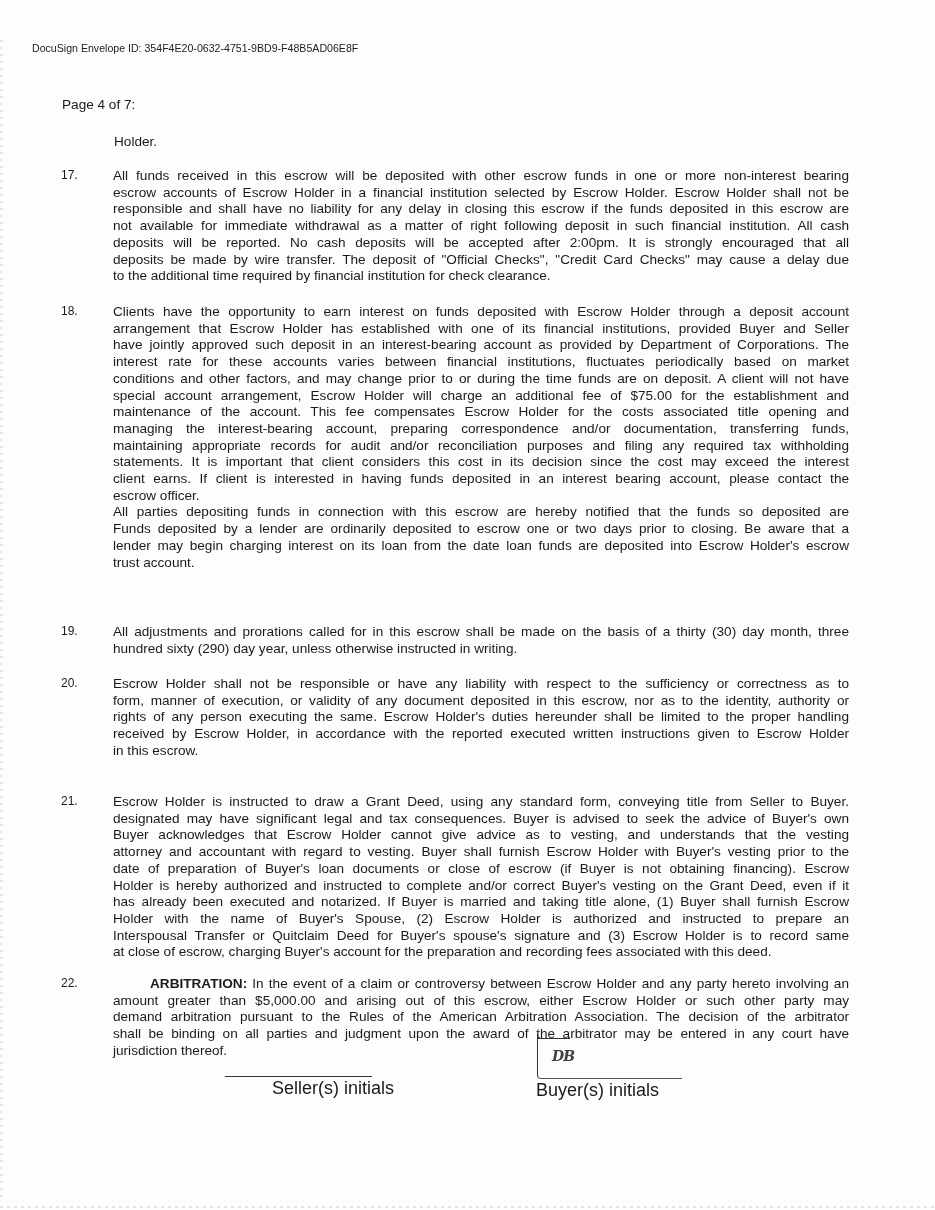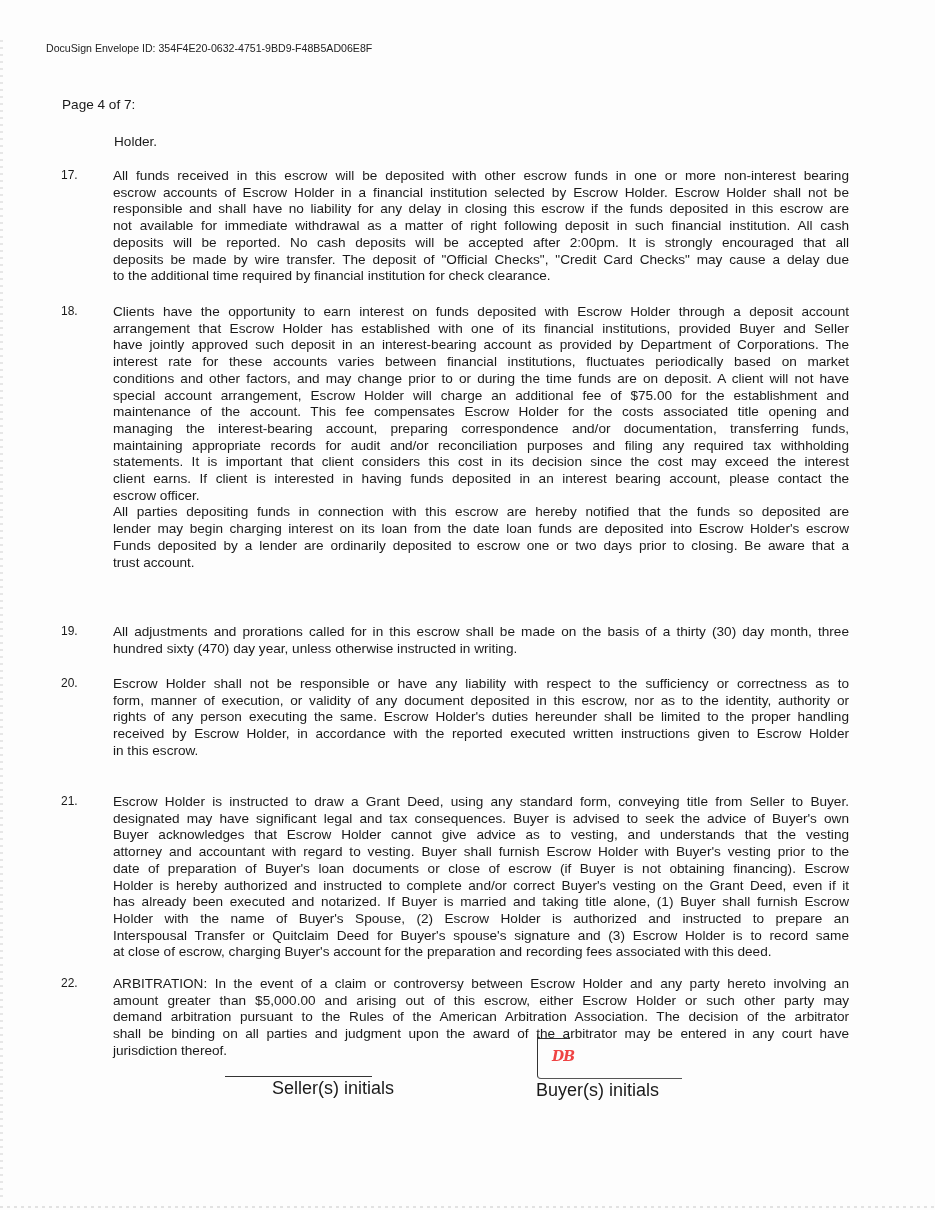--- a/index.html
+++ b/index.html
@@ -3,36 +3,36 @@
 <meta charset="utf-8">
 <style>
   html, body { margin: 0; padding: 0; background: #ffffff; }
   body { width: 935px; height: 1210px; position: relative; overflow: hidden;
          font-family: "Liberation Sans", sans-serif; color: #1a1a1a; }
   .page { position: absolute; left: 0; top: 0; width: 935px; height: 1210px; background: #fdfdfd; }
   .left-edge { position: absolute; left: 0; top: 40px; width: 3px; height: 1160px;
                background: repeating-linear-gradient(to bottom, #d8d8d8 0 2px, transparent 2px 7px); opacity: .6; }
   .bottom-edge { position: absolute; left: 0; bottom: 2px; width: 935px; height: 2px;
                background: repeating-linear-gradient(to right, #d0d0d0 0 3px, transparent 3px 7px); opacity: .6; }
-  .envelope { position: absolute; left: 46px; top: 42px; font-size: 10.6px; color: #222; letter-spacing: 0; }
+  .envelope { position: absolute; left: 32px; top: 42px; font-size: 10.6px; color: #222; letter-spacing: 0; }
   .pagenum { position: absolute; left: 62px; top: 97px; font-size: 13.6px; }
   .holder { position: absolute; left: 114px; top: 134px; font-size: 13.6px; }
   .item { position: absolute; left: 0; width: 935px; }
   .num { position: absolute; left: 61px; top: 0; font-size: 12px; }
   .text { position: absolute; left: 113px; width: 736px; font-size: 13.6px; line-height: 16.7px;
           text-align: justify; }
   .text .ln { display: block; text-align: justify; text-align-last: justify; white-space: nowrap; }
   .text .ln.last { text-align-last: left; }
-  .bold { font-weight: normal; }
+  .bold { font-weight: bold; margin-left: 37px; }
   .sig-line { position: absolute; height: 1px; background: #333; }
   .sig-label { position: absolute; font-size: 18px; }
   .initials-box { position: absolute; left: 537px; top: 1034px; width: 144px; height: 44px;
                   border-left: 1.3px solid #333; border-bottom: 1.3px solid #555; border-bottom-left-radius: 4px; }
   .initials { position: absolute; left: 552px; top: 1048px; font-family: "DejaVu Serif", serif;
-              font-style: italic; font-size: 14px; font-weight: bold; color: #ef4444; letter-spacing: -1px; }
+              font-style: italic; font-size: 14px; font-weight: bold; color: #404040; letter-spacing: -1px; }
   .strike { position: absolute; left: 537px; top: 1038px; width: 33px; height: 1px; background: #333; }
 </style>
 </head>
 <body>
 
 <div class="page">
   <div class="left-edge"></div>
   <div class="bottom-edge"></div>
 
   <div class="envelope">DocuSign Envelope ID: 354F4E20-0632-4751-9BD9-F48B5AD06E8F</div>
@@ -61,31 +61,31 @@
         <span class="ln">interest rate for these accounts varies between financial institutions, fluctuates periodically based on market</span>
         <span class="ln">conditions and other factors, and may change prior to or during the time funds are on deposit. A client will not have</span>
         <span class="ln">special account arrangement, Escrow Holder will charge an additional fee of $75.00 for the establishment and</span>
         <span class="ln">maintenance of the account. This fee compensates Escrow Holder for the costs associated title opening and</span>
         <span class="ln">managing the interest-bearing account, preparing correspondence and/or documentation, transferring funds,</span>
         <span class="ln">maintaining appropriate records for audit and/or reconciliation purposes and filing any required tax withholding</span>
         <span class="ln">statements. It is important that client considers this cost in its decision since the cost may exceed the interest</span>
         <span class="ln">client earns. If client is interested in having funds deposited in an interest bearing account, please contact the</span>
         <span class="ln last">escrow officer.</span>
         <span class="ln">All parties depositing funds in connection with this escrow are hereby notified that the funds so deposited are</span>
+        <span class="ln">Funds deposited by a lender are ordinarily deposited to escrow one or two days prior to closing. Be aware that a</span>
         <span class="ln">lender may begin charging interest on its loan from the date loan funds are deposited into Escrow Holder's escrow</span>
-        <span class="ln">Funds deposited by a lender are ordinarily deposited to escrow one or two days prior to closing. Be aware that a</span>
         <span class="ln last">trust account.</span>
       </div>
   </div>
 
   <div class="item" style="top:624px;">
     <span class="num">19.</span>
     <div class="text" style="top:0;">
         <span class="ln">All adjustments and prorations called for in this escrow shall be made on the basis of a thirty (30) day month, three</span>
-        <span class="ln last">hundred sixty (470) day year, unless otherwise instructed in writing.</span>
+        <span class="ln last">hundred sixty (290) day year, unless otherwise instructed in writing.</span>
       </div>
   </div>
 
   <div class="item" style="top:676px;">
     <span class="num">20.</span>
     <div class="text" style="top:0;">
         <span class="ln">Escrow Holder shall not be responsible or have any liability with respect to the sufficiency or correctness as to</span>
         <span class="ln">form, manner of execution, or validity of any document deposited in this escrow, nor as to the identity, authority or</span>
         <span class="ln">rights of any person executing the same. Escrow Holder's duties hereunder shall be limited to the proper handling</span>
         <span class="ln">received by Escrow Holder, in accordance with the reported executed written instructions given to Escrow Holder</span>

